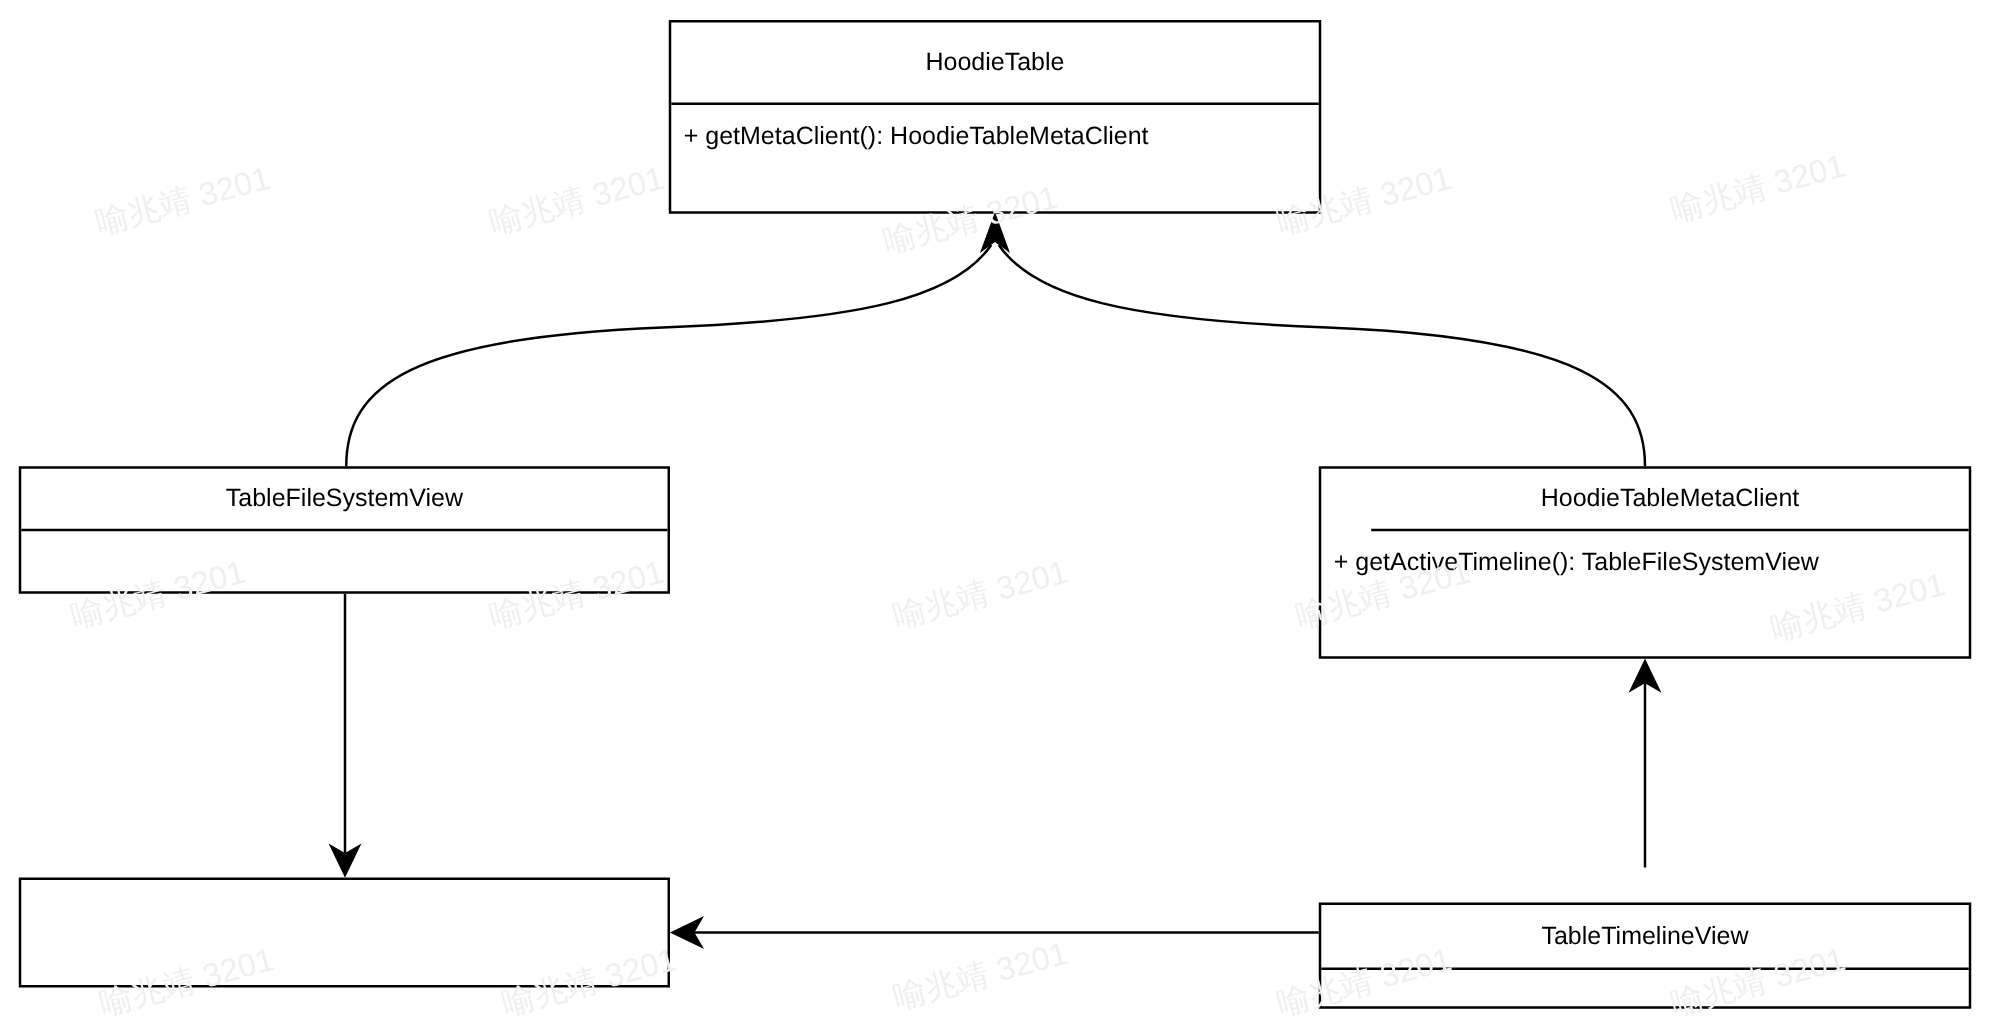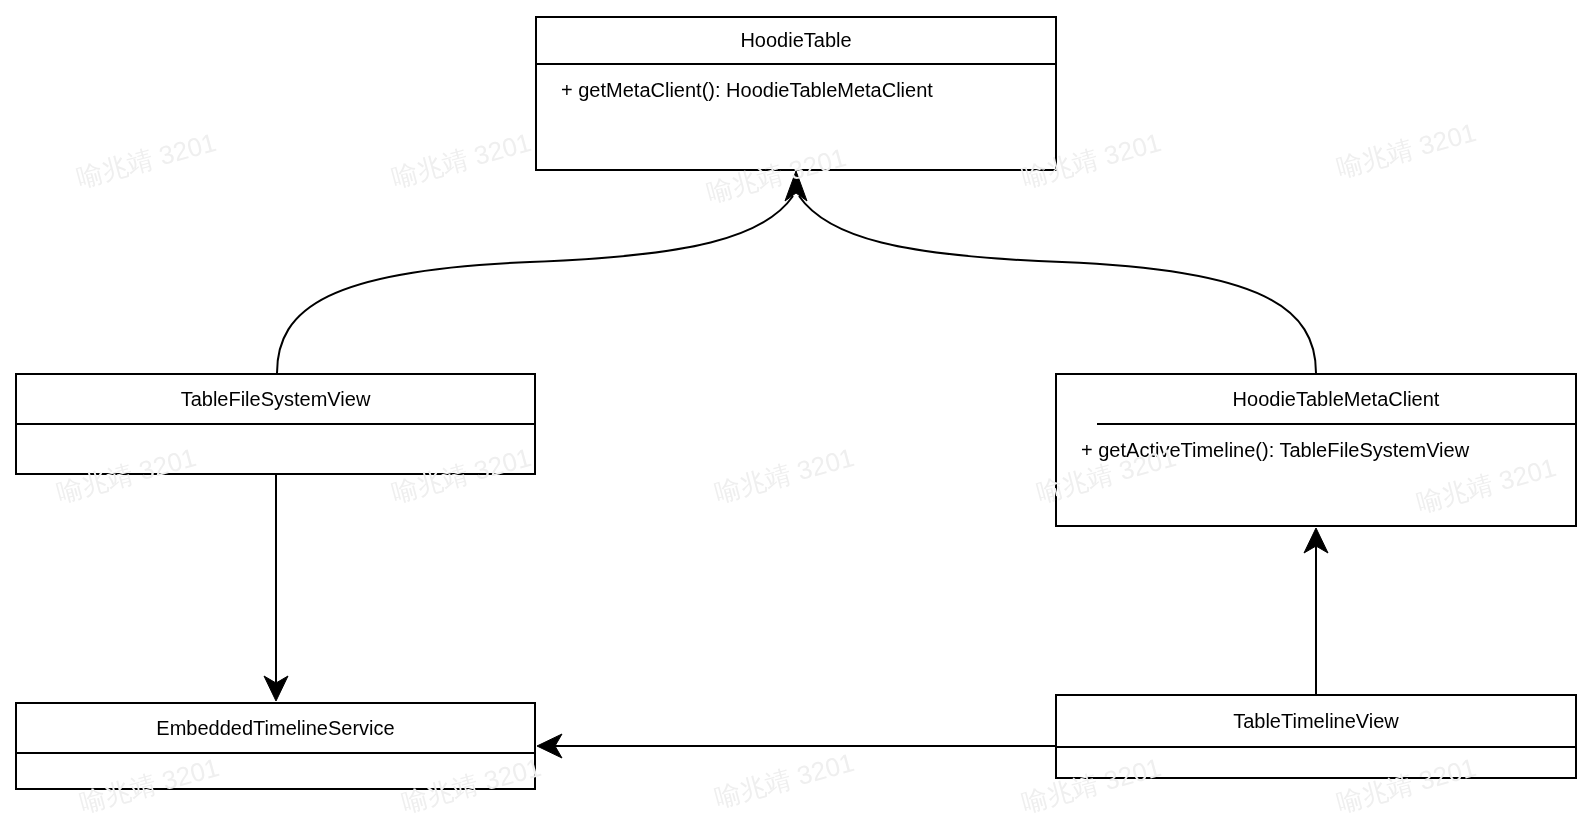--- a/index.html
+++ b/index.html
@@ -40,21 +40,21 @@
     color: #000000;
     box-sizing: border-box;
   }
   .uml-methods {
     display: flex;
     flex-direction: column;
   }
   .uml-method {
     display: flex;
     align-items: center;
-    padding-left: 24px;
+    padding-left: 10px;
     font-size: 20px;
     color: #000000;
     white-space: nowrap;
   }
   .watermark-layer {
     position: absolute;
     left: 0;
     top: 0;
     width: 1594px;
     height: 818px;
@@ -88,44 +88,43 @@
     <path d="M 276 701 L 264 676 L 276 683 L 288 676 Z" fill="#000000" stroke="#000000" stroke-width="1"></path>
 
     <path d="M 1316 694 L 1316 541" fill="none" stroke="#000000" stroke-width="2"></path>
     <path d="M 1316 528 L 1304 553 L 1316 546 L 1328 553 Z" fill="#000000" stroke="#000000" stroke-width="1"></path>
 
     <path d="M 1055 746 L 550 746" fill="none" stroke="#000000" stroke-width="2"></path>
     <path d="M 537 746 L 562 734 L 555 746 L 562 758 Z" fill="#000000" stroke="#000000" stroke-width="1"></path>
   </svg>
 
   <div class="uml-class" style="left:535px; top:16px; width:522px; height:155px;">
-    <div class="uml-title" style="height:47px;">HoodieTable</div>
+    <div class="uml-title" style="height:66px;">HoodieTable</div>
     <div class="uml-methods">
       <div class="uml-method" style="height:50px;">+ getMetaClient(): HoodieTableMetaClient</div>
     </div>
   </div>
 
   <div class="uml-class" style="left:15px; top:373px; width:521px; height:102px;">
     <div class="uml-title" style="height:50px;">TableFileSystemView</div>
     <div class="uml-methods" style="height:48px;"></div>
   </div>
 
   <div class="uml-class" style="left:1055px; top:373px; width:522px; height:154px;">
     <div class="uml-title" style="height:50px;margin-left:40px;">HoodieTableMetaClient</div>
     <div class="uml-methods">
       <div class="uml-method" style="height:50px;">+ getActiveTimeline(): TableFileSystemView</div>
     </div>
   </div>
 
   <div class="uml-class" style="left:15px; top:702px; width:521px; height:88px;">
-    <div class="uml-title" style="height:50px;">EmbeddedTimelineService</div>
     <div class="uml-methods" style="height:34px;"></div>
   </div>
 
-  <div class="uml-class" style="left:1055px; top:694px; width:522px; height:85px;">
+  <div class="uml-class" style="left:1055px; top:722px; width:522px; height:85px;">
     <div class="uml-title" style="height:52px;">TableTimelineView</div>
     <div class="uml-methods" style="height:45px;"></div>
   </div>
 
   <div class="watermark-layer">
     <div class="watermark" style="left:75px; top:143px;">喻兆靖 3201</div>
     <div class="watermark" style="left:390px; top:143px;">喻兆靖 3201</div>
     <div class="watermark" style="left:705px; top:158px;">喻兆靖 3201</div>
     <div class="watermark" style="left:1020px; top:143px;">喻兆靖 3201</div>
     <div class="watermark" style="left:1335px; top:133px;">喻兆靖 3201</div>

